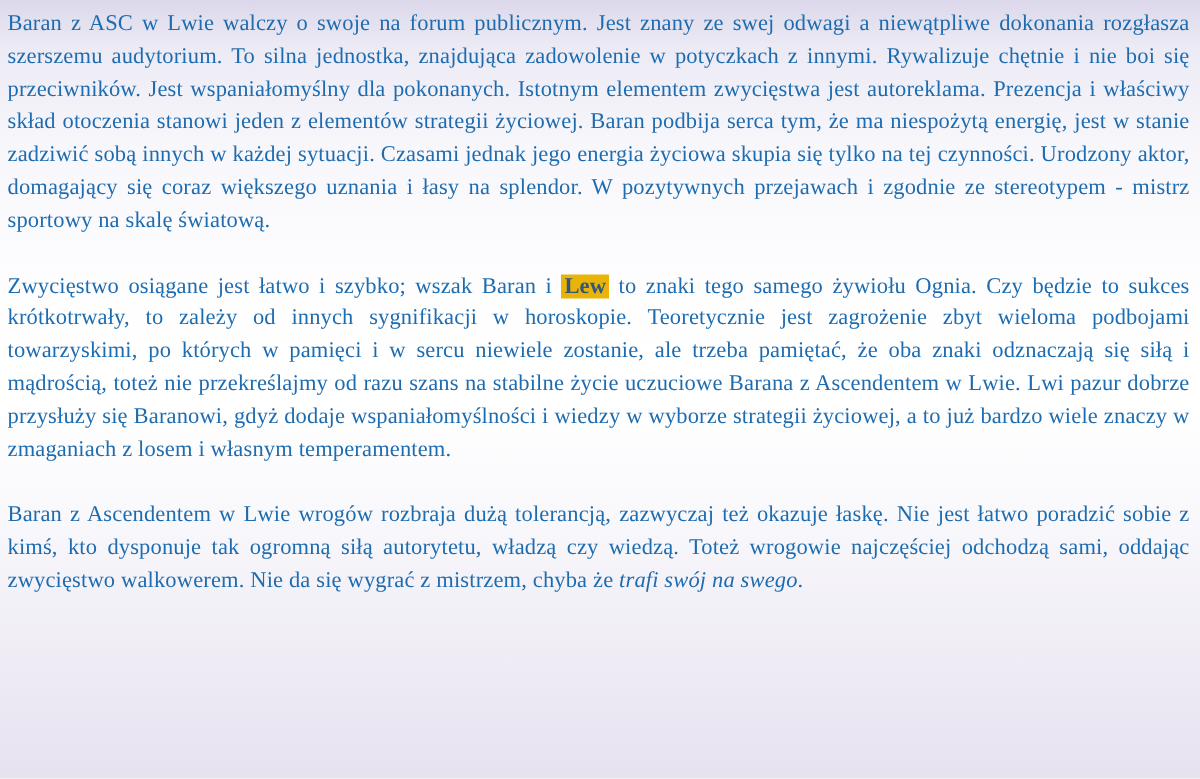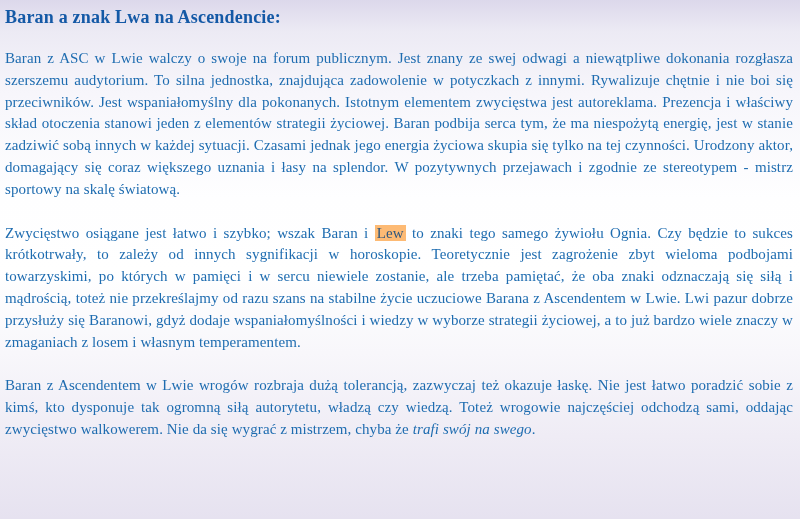--- a/index.html
+++ b/index.html
@@ -36,32 +36,32 @@
   }
   .para {
     font-size: 15px;
     line-height: 21.8px;
     text-align: justify;
     margin: 0 0 22px 0;
     letter-spacing: 0.1px;
   }
   .para:last-child { margin-bottom: 0; }
   .hl {
-    background: #fdba74;
+    background: #eab308;
     color: #31577d;
     padding: 0 2px;
+    font-weight: bold;
   }
   .it { font-style: italic; }
 </style>
 </head>
 <body>
 
 <div class="page">
 
-  <h1 class="heading">Baran a znak Lwa na Ascendencie:</h1>
 
   <p class="para">
     <span>Baran z ASC w Lwie walczy o swoje na forum publicznym. Jest znany ze swej odwagi a niewątpliwe dokonania rozgłasza szerszemu audytorium. To silna jednostka, znajdująca zadowolenie w potyczkach z innymi. Rywalizuje chętnie i nie boi się przeciwników. Jest wspaniałomyślny dla pokonanych. Istotnym elementem zwycięstwa jest autoreklama. Prezencja i właściwy skład otoczenia stanowi jeden z elementów strategii życiowej. Baran podbija serca tym, że ma niespożytą energię, jest w stanie zadziwić sobą innych w każdej sytuacji. Czasami jednak jego energia życiowa skupia się tylko na tej czynności. Urodzony aktor, domagający się coraz większego uznania i łasy na splendor. W pozytywnych przejawach i zgodnie ze stereotypem - mistrz sportowy na skalę światową.</span>
   </p>
 
   <p class="para">
     <span>Zwycięstwo osiągane jest łatwo i szybko; wszak Baran i </span><span class="hl">Lew</span><span> to znaki tego samego żywiołu Ognia. Czy będzie to sukces krótkotrwały, to zależy od innych sygnifikacji w horoskopie. Teoretycznie jest zagrożenie zbyt wieloma podbojami towarzyskimi, po których w pamięci i w sercu niewiele zostanie, ale trzeba pamiętać, że oba znaki odznaczają się siłą i mądrością, toteż nie przekreślajmy od razu szans na stabilne życie uczuciowe Barana z Ascendentem w Lwie. Lwi pazur dobrze przysłuży się Baranowi, gdyż dodaje wspaniałomyślności i wiedzy w wyborze strategii życiowej, a to już bardzo wiele znaczy w zmaganiach z losem i własnym temperamentem.</span>
   </p>
 
   <p class="para">

